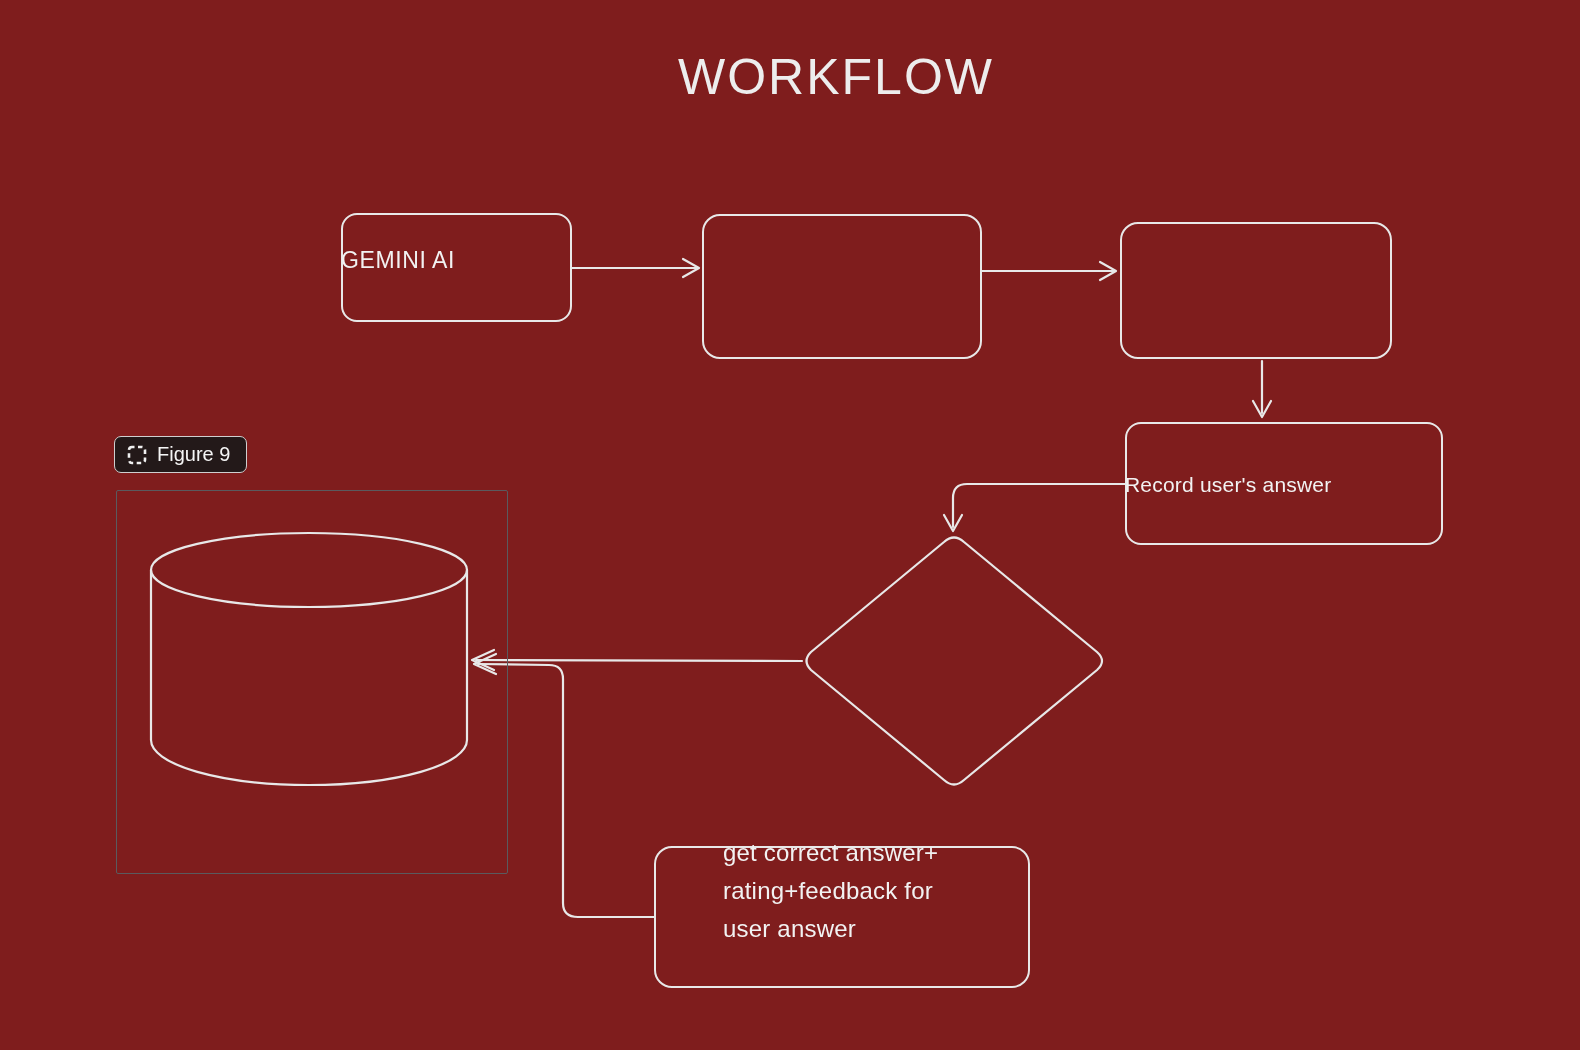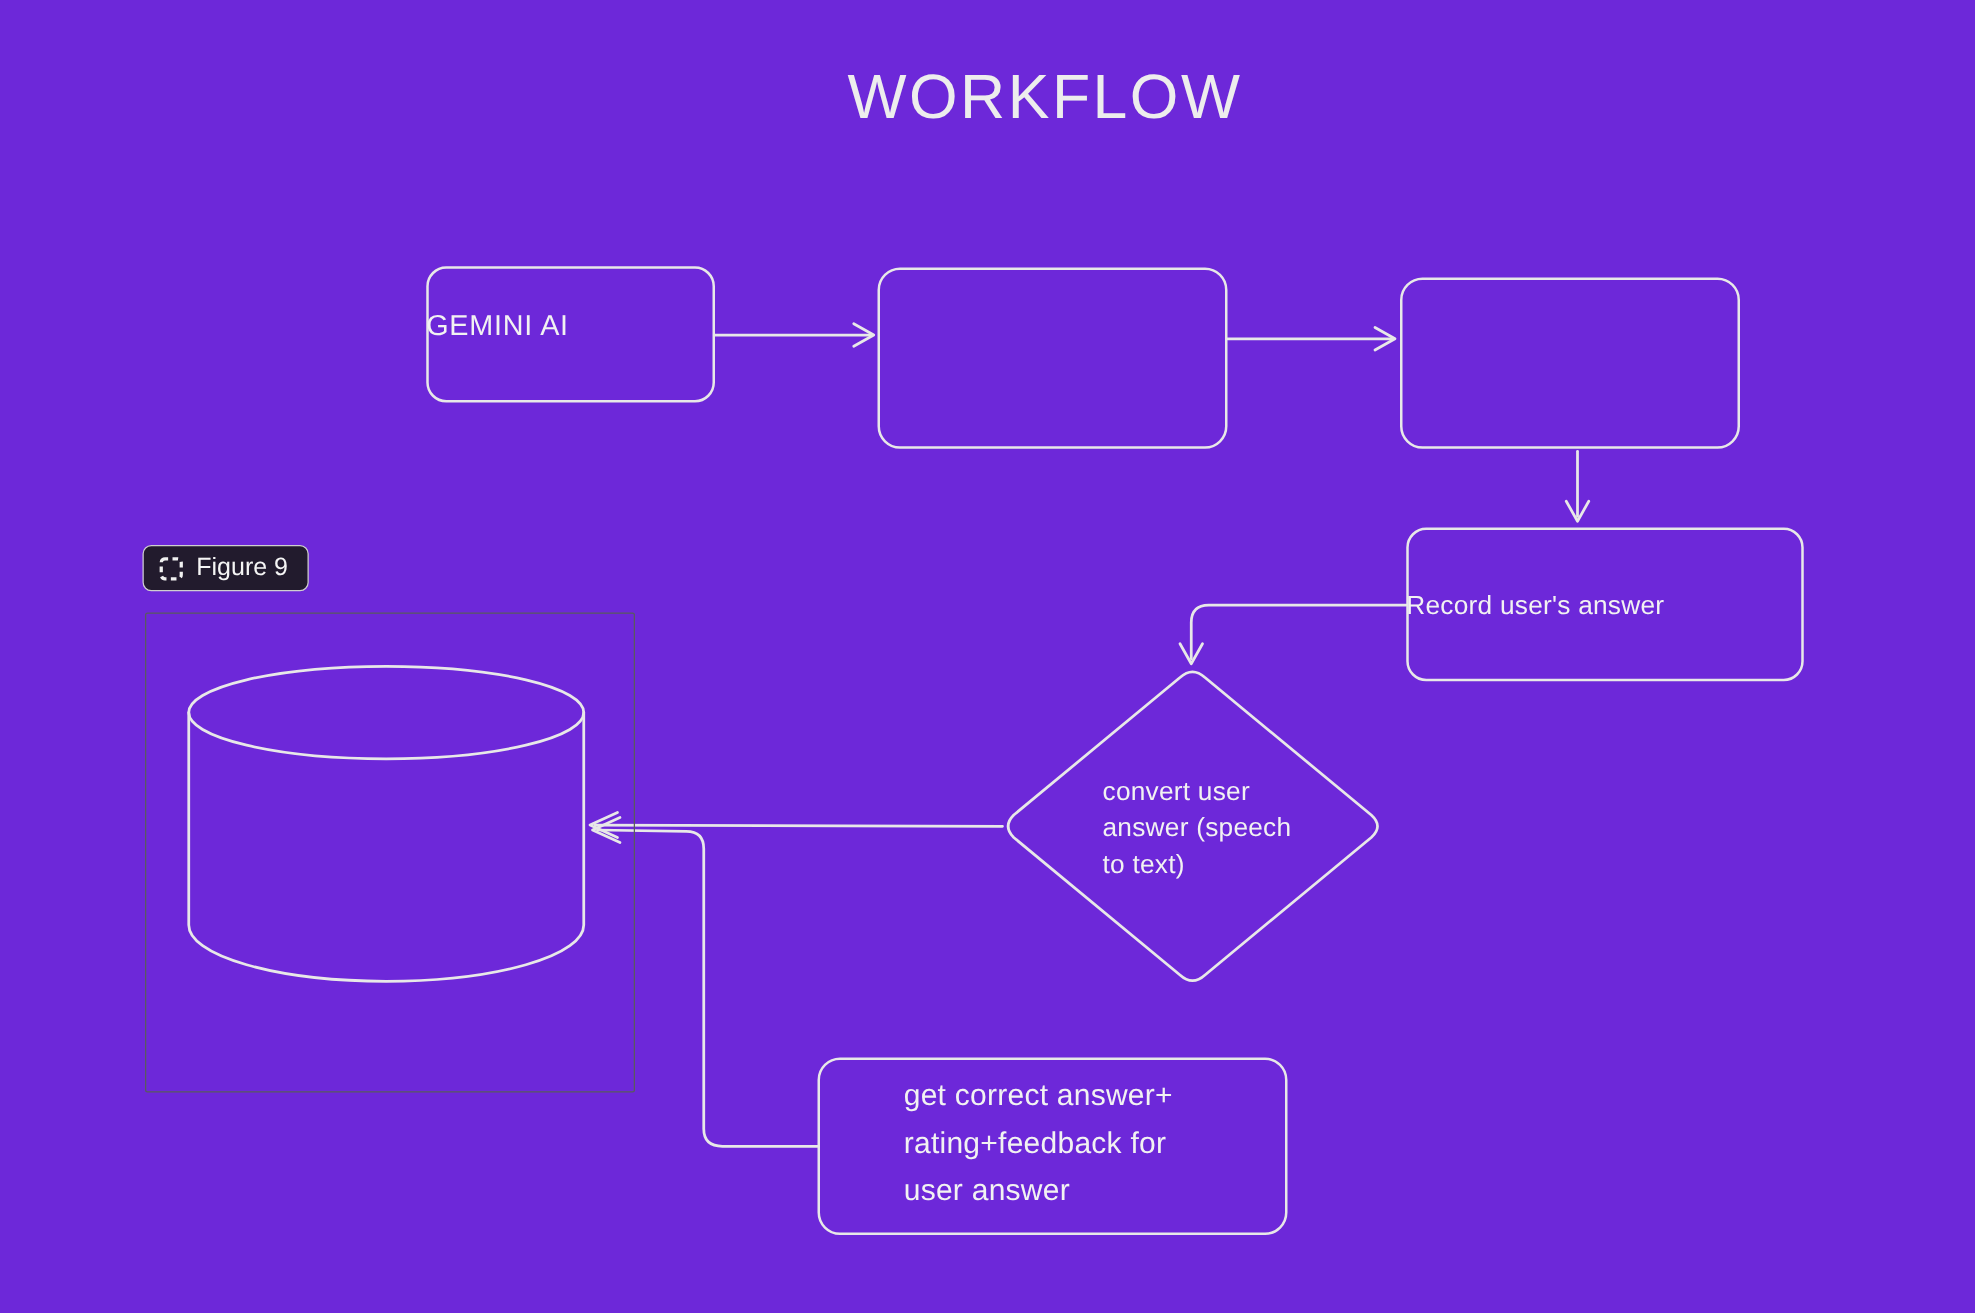--- a/index.html
+++ b/index.html
@@ -4,21 +4,21 @@
 <style>
   html, body {
     margin: 0;
     padding: 0;
     background: #101010;
   }
   #canvas {
     position: relative;
     width: 1580px;
     height: 1050px;
-    background: #6d28d9;
+    background: #7f1d1d;
     overflow: hidden;
     font-family: "Liberation Sans", sans-serif;
   }
   #shape-layer {
     position: absolute;
     left: 0; top: 0;
     width: 1580px; height: 1050px;
   }
   .abs { position: absolute; }
 
@@ -153,23 +153,20 @@
   <div class="abs node-box r16" style="left:341px; top:213px; width:231px; height:109px;"></div>
   <div class="abs node-label label-center label-caps" style="left:341px; top:246px; width:231px;">GEMINI AI</div>
 
   <div class="abs node-box r18" style="left:702px; top:214px; width:280px; height:145px;"></div>
 
   <div class="abs node-box r18" style="left:1120px; top:222px; width:272px; height:137px;"></div>
 
   <div class="abs node-box r16" style="left:1125px; top:422px; width:318px; height:123px;"></div>
   <div class="abs node-label label-center" style="left:1125px; top:470px; width:298px;">Record user's answer</div>
 
-  <div class="abs node-label" style="left:882px; top:619px;">convert user
-answer (speech
-to text)</div>
 
 
   <div class="abs node-box r18" style="left:654px; top:846px; width:376px; height:142px;"></div>
-  <div class="abs node-label label-big" style="left:723px; top:858px;">get correct answer+
+  <div class="abs node-label label-big" style="left:723px; top:834px;">get correct answer+
 rating+feedback for
 user answer</div>
 
 </div>
 
 </body></html>

